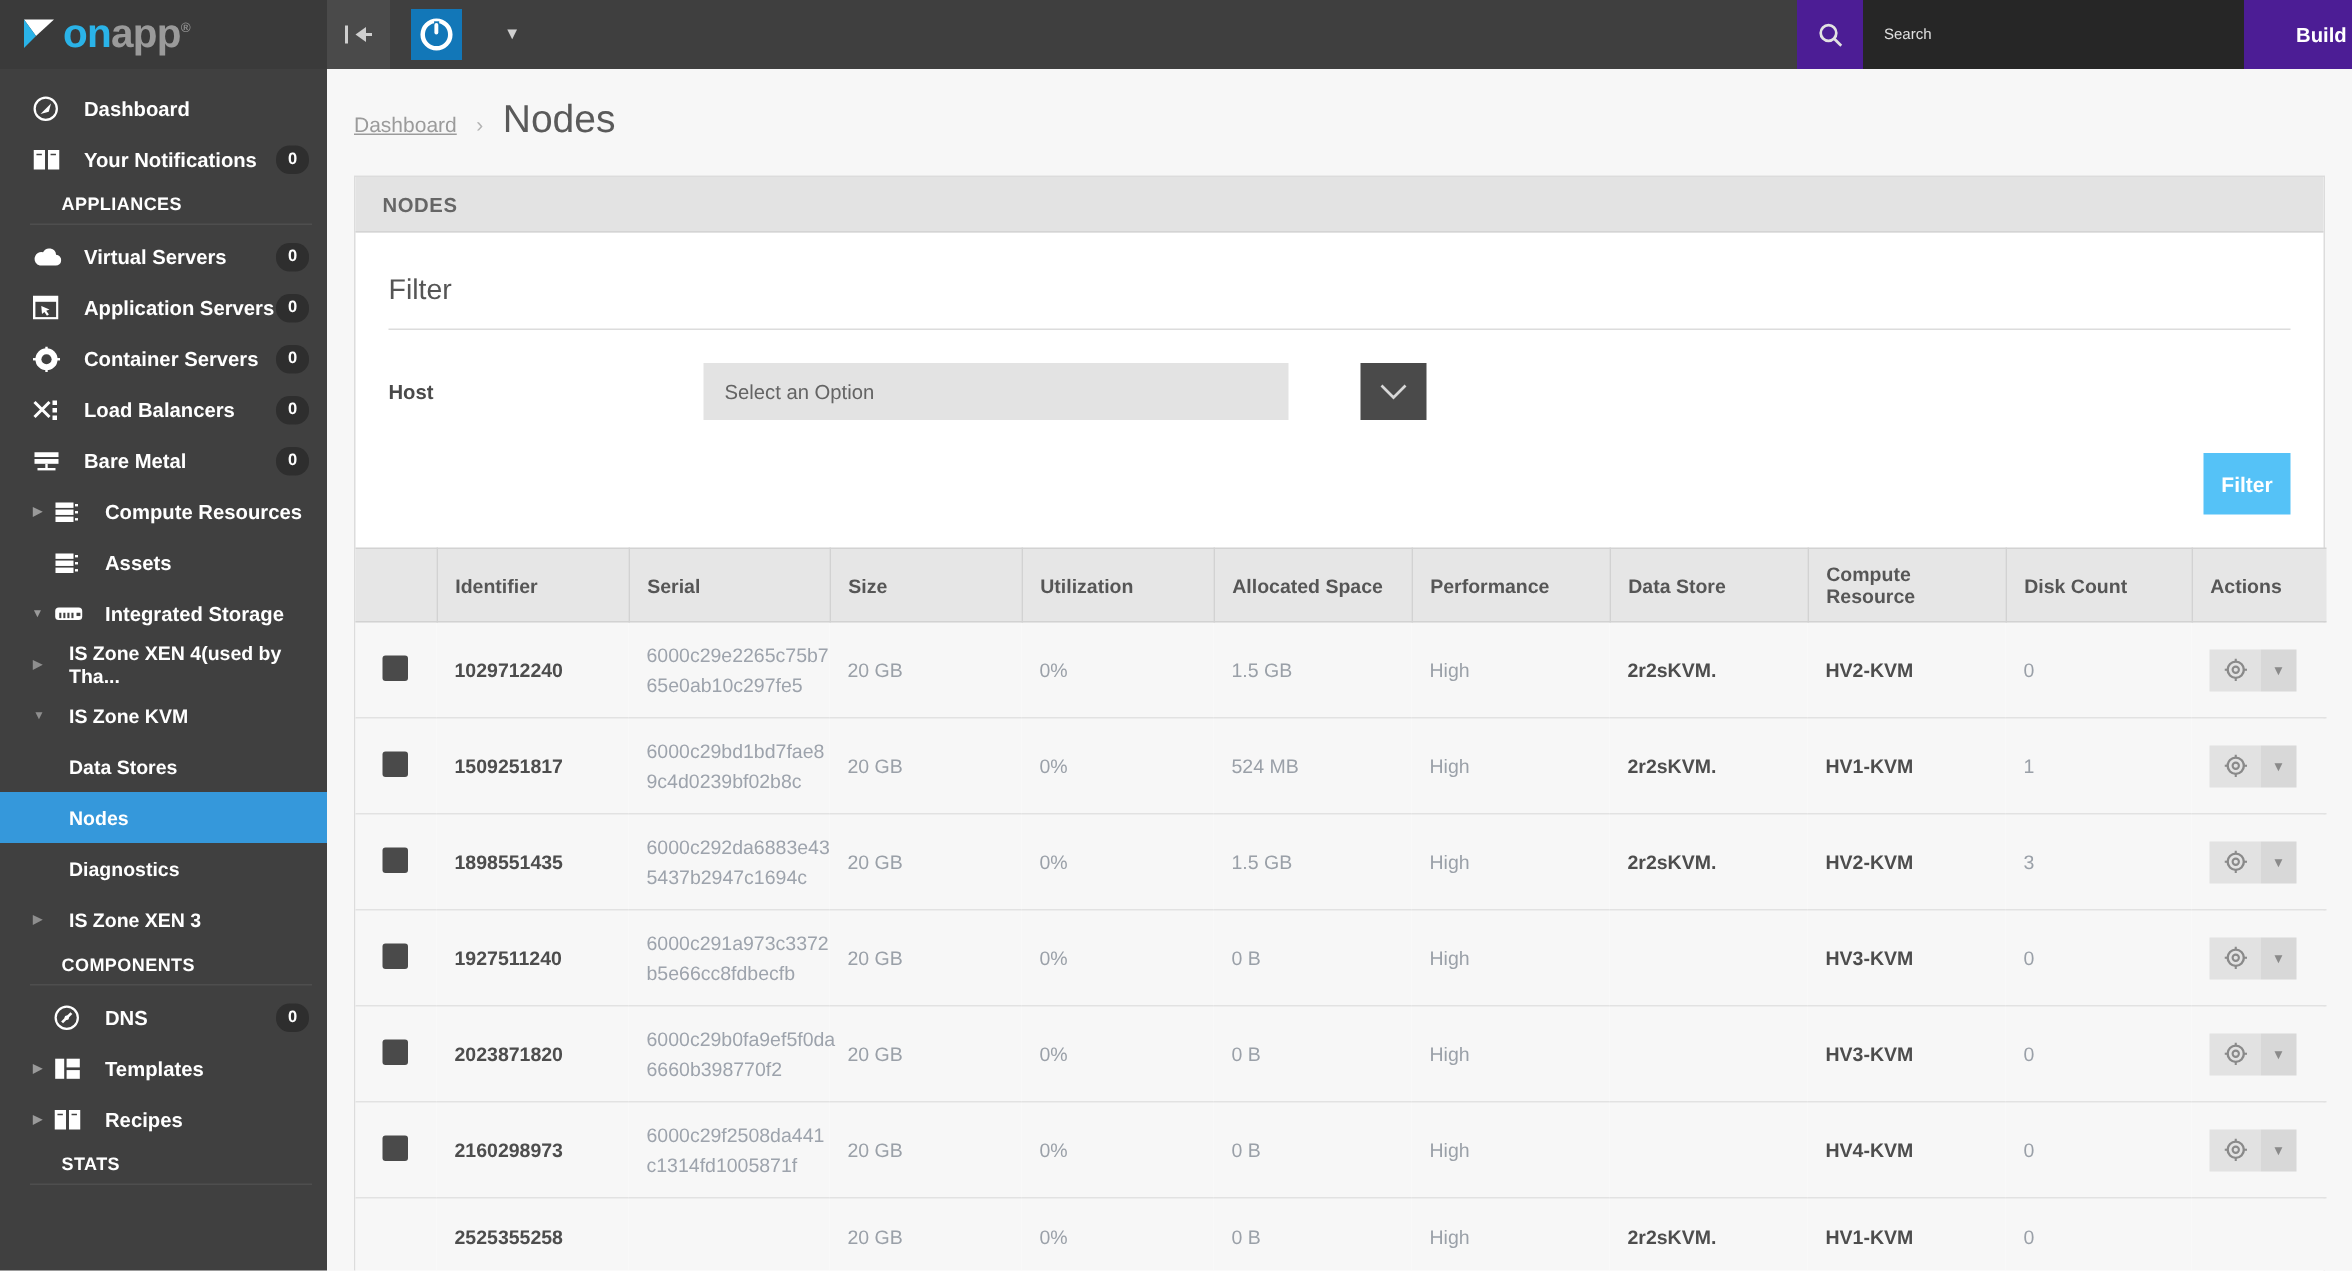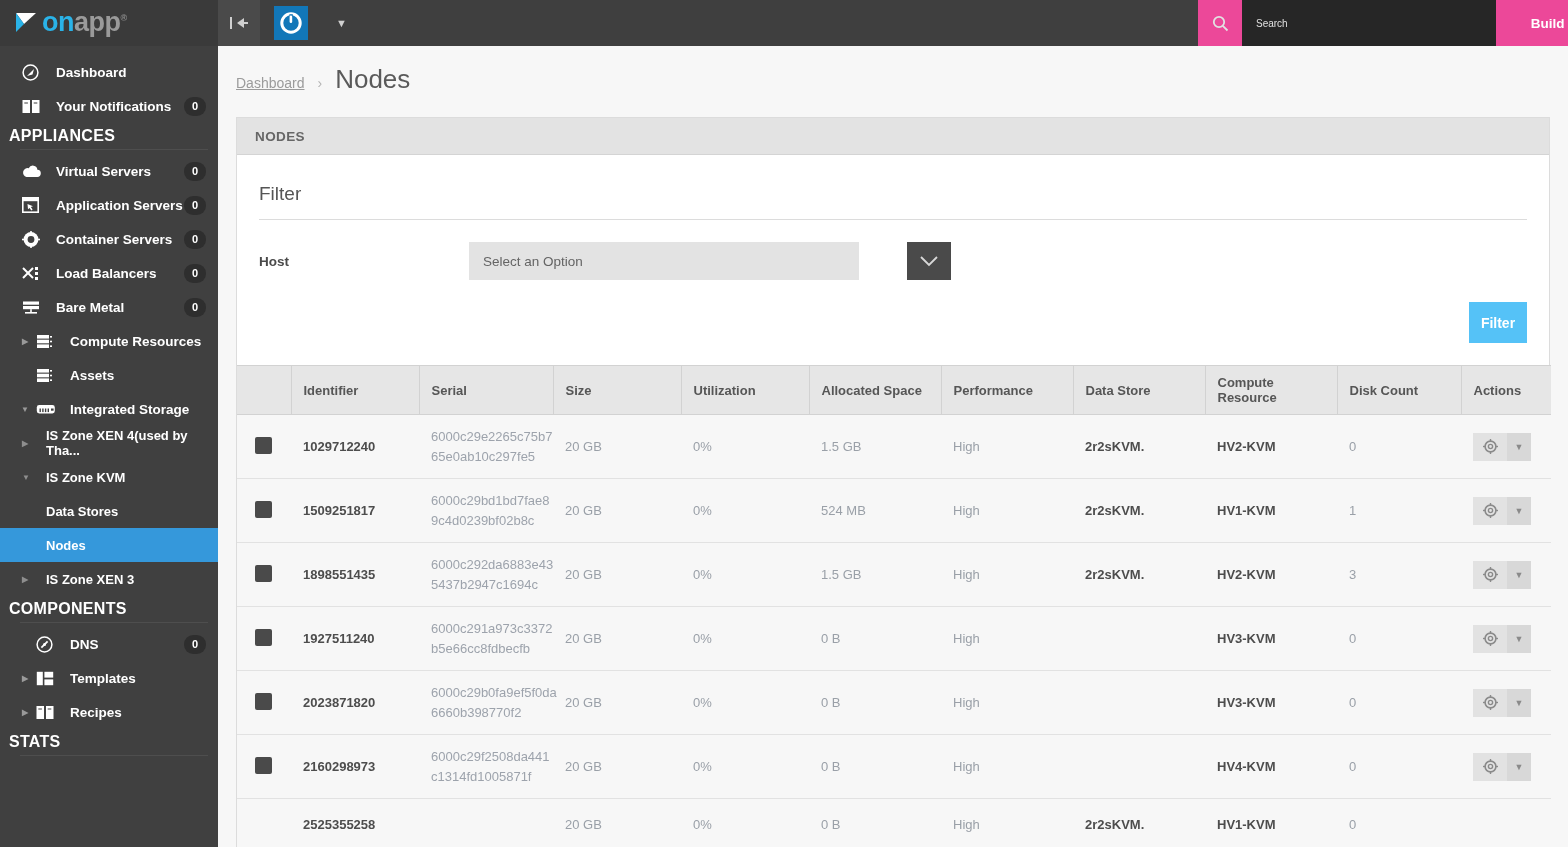--- a/index.html
+++ b/index.html
@@ -8,21 +8,21 @@
     width: 1568px; height: 847px;
     overflow: hidden;
     font-family: "Liberation Sans", sans-serif;
     background: #f7f7f7;
   }
 
   
   #topbar {
     position: absolute; top: 0; left: 0;
     width: 1568px; height: 46px;
-    background: #ec4899;
+    background: #4c1d95;
     display: flex; align-items: stretch;
     z-index: 30;
   }
   #brand {
     width: 218px; height: 46px;
     background: #3a3a3a;
     display: flex; align-items: center;
     padding-left: 14px;
   }
   .logo-mark {
@@ -113,24 +113,24 @@
   .nav-item.has-arrow { padding-left: 36px; }
   .nav-item .badge {
     background: #2e2e2e; color: #ffffff;
     border-radius: 9px; font-size: 11px; font-weight: bold;
     min-width: 22px; height: 19px;
     display: flex; align-items: center; justify-content: center;
     margin-right: 12px; padding: 0 6px;
   }
   .nav-sep { height: 9px; }
   .nav-group {
-    color: #ffffff; font-size: 16px; font-weight: bold;
+    color: #ffffff; font-size: 12px; font-weight: bold;
     letter-spacing: 0.3px;
     padding: 0 0 0 9px;
-    height: 26px; display: flex; align-items: center;
+    height: 26px; display: flex; align-items: center; margin-left: 32px;
   }
   .nav-rule { height: 1px; background: #4e4e4e; margin: 0 10px 4px 20px; }
   .nav-sub {
     height: 34px; display: flex; align-items: center;
     color: #ffffff; font-size: 13px; font-weight: bold;
     cursor: pointer; padding-left: 46px; position: relative;
   }
   .nav-sub .arrow {
     position: absolute; left: 22px; top: 50%;
     transform: translateY(-50%);
@@ -463,20 +463,23 @@
   </div>
   <div class="nav-sub">
     <span class="arrow">▼</span>
     <span>IS Zone KVM</span>
   </div>
   <div class="nav-sub l2">
     <span>Data Stores</span>
   </div>
   <div class="nav-sub l2 active">
     <span>Nodes</span>
+  </div>
+  <div class="nav-sub l2">
+    <span>Diagnostics</span>
   </div>
   <div class="nav-sub">
     <span class="arrow">▶</span>
     <span>IS Zone XEN 3</span>
   </div>
 
   <div class="nav-group">COMPONENTS</div>
   <div class="nav-rule"></div>
 
   <div class="nav-item has-arrow">

